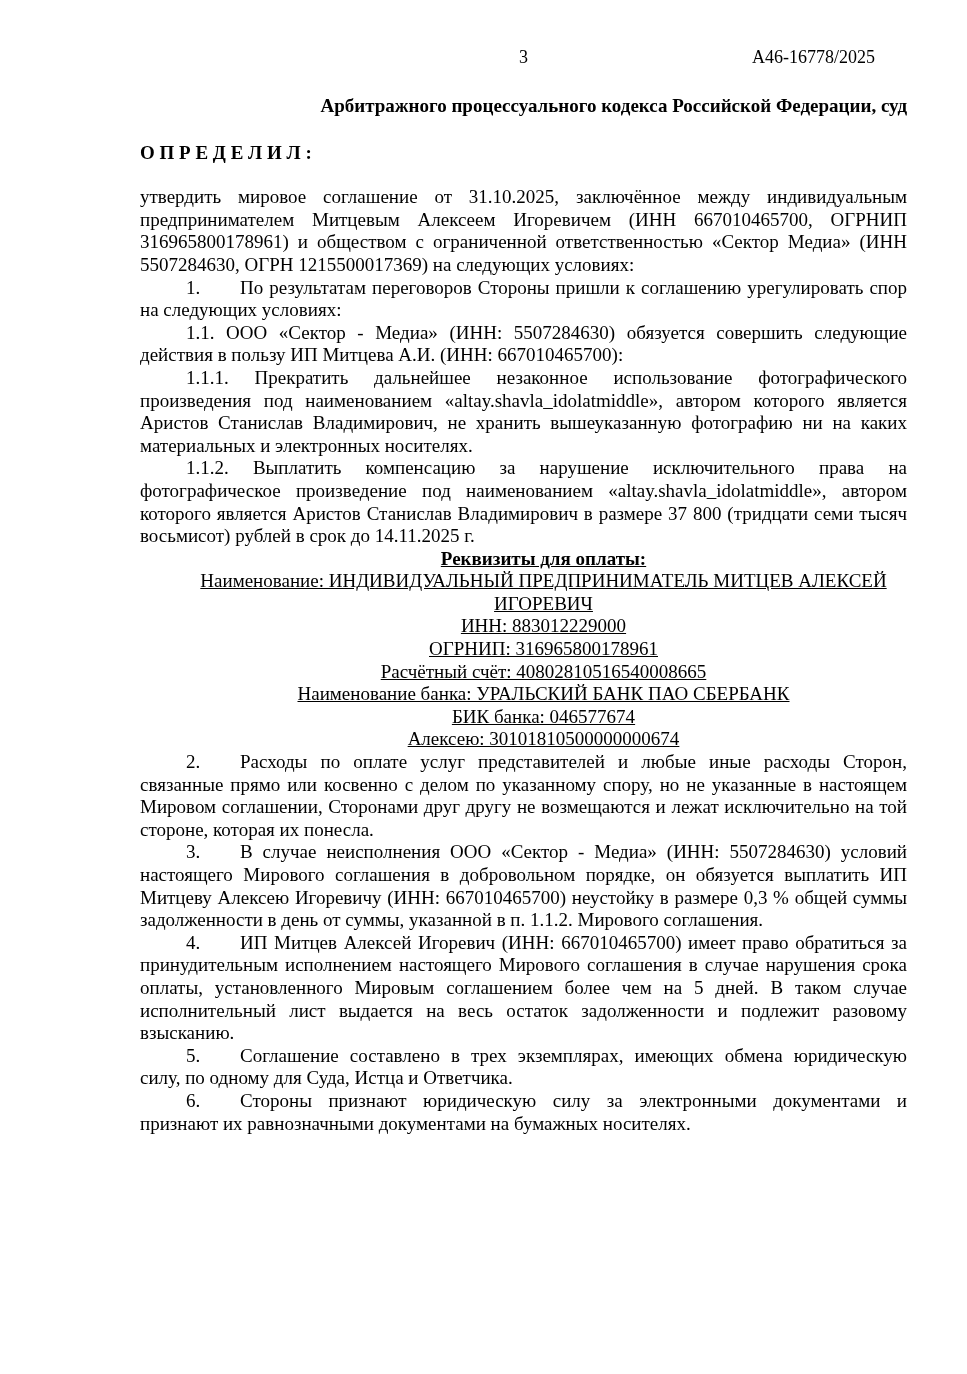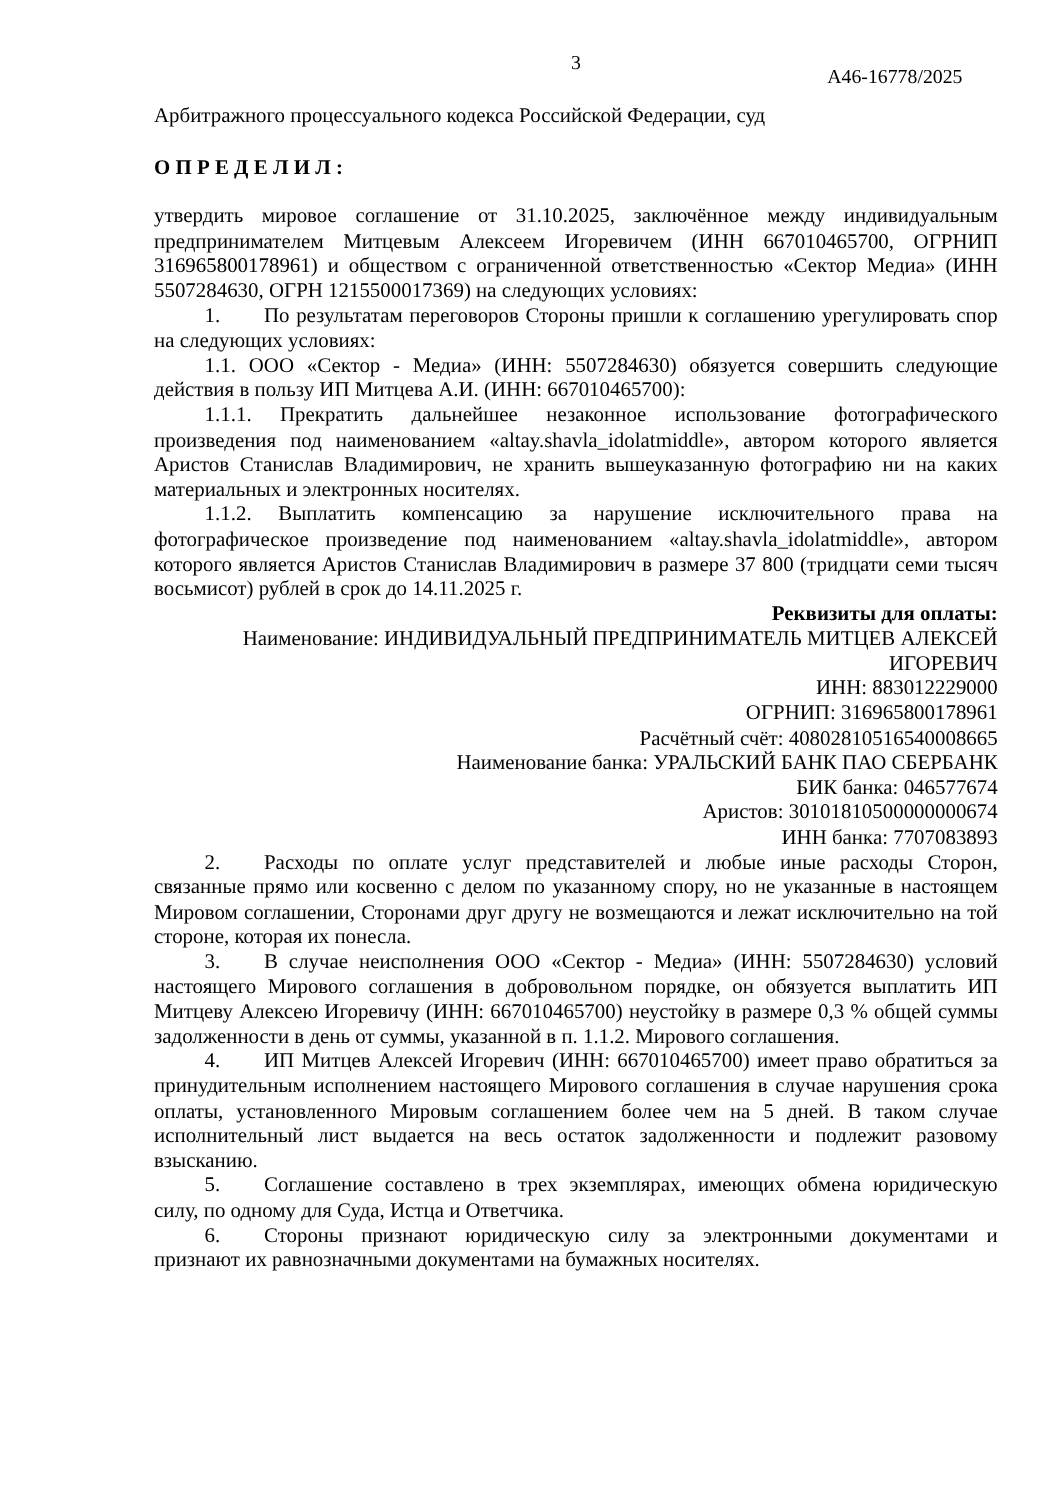--- a/index.html
+++ b/index.html
@@ -11,34 +11,34 @@
     box-sizing: border-box;
     padding: 46px 60px 30px 140px;
     font-family: "Liberation Serif", "DejaVu Serif", serif;
     font-size: 19px;
     line-height: 22.6px;
     color: #000000;
     overflow: hidden;
   }
   .header { position: relative; height: 23px; margin-bottom: 26px; font-size: 18px; }
   .pageno { position: absolute; left: 0; right: 0; text-align: center; }
-  .caseno { position: absolute; right: 32px; top: 12px; }
+  .caseno { position: absolute; right: 32px; top: 0; }
   p { margin: 0; padding: 0; }
-  .intro { text-align: left; }
+  .intro { text-align: right; font-weight: bold; }
   .ruling-heading {
     text-align: left;
     font-weight: bold;
     margin-top: 24px;
     margin-bottom: 22px;
   }
   .para { text-align: justify; }
   .num-ind { text-indent: 46px; }
   .pnum { display: inline-block; width: 54px; text-indent: 0; }
   .ind40 { text-indent: 40px; }
-  .req-block { margin-left: 40px; text-align: right; }
+  .req-block { margin-left: 40px; text-align: center; text-decoration: underline; }
   .req-heading { font-weight: bold; }
 </style>
 </head>
 <body>
 
 <div class="page">
 
   <div class="header">
     <span class="pageno">3</span>
     <span class="caseno">А46-16778/2025</span>
@@ -59,22 +59,21 @@
   <p class="para num-ind">1.1.2. Выплатить компенсацию за нарушение исключительного права на фотографическое произведение под наименованием «altay.shavla_idolatmiddle», автором которого является Аристов Станислав Владимирович в размере 37 800 (тридцати семи тысяч восьмисот) рублей в срок до 14.11.2025 г.</p>
 
   <div class="req-block">
     <div class="req-heading">Реквизиты для оплаты:</div>
     <div class="req-line">Наименование: ИНДИВИДУАЛЬНЫЙ ПРЕДПРИНИМАТЕЛЬ МИТЦЕВ АЛЕКСЕЙ ИГОРЕВИЧ</div>
     <div class="req-line">ИНН: 883012229000</div>
     <div class="req-line">ОГРНИП: 316965800178961</div>
     <div class="req-line">Расчётный счёт: 40802810516540008665</div>
     <div class="req-line">Наименование банка: УРАЛЬСКИЙ БАНК ПАО СБЕРБАНК</div>
     <div class="req-line">БИК банка: 046577674</div>
-    <div class="req-line">Аристов: 30101810500000000674</div>
-    <div class="req-line">ИНН банка: 7707083893</div>
+    <div class="req-line">Алексею: 30101810500000000674</div>
   </div>
 
 
   <p class="para num-ind"><span class="pnum">2.</span><span>Расходы по оплате услуг представителей и любые иные расходы Сторон, связанные прямо или косвенно с делом по указанному спору, но не указанные в настоящем Мировом соглашении, Сторонами друг другу не возмещаются и лежат исключительно на той стороне, которая их понесла.</span></p>
 
   <p class="para num-ind"><span class="pnum">3.</span><span>В случае неисполнения ООО «Сектор - Медиа» (ИНН: 5507284630) условий настоящего Мирового соглашения в добровольном порядке, он обязуется выплатить ИП Митцеву Алексею Игоревичу (ИНН: 667010465700) неустойку в размере 0,3 % общей суммы задолженности в день от суммы, указанной в п. 1.1.2. Мирового соглашения.</span></p>
 
   <p class="para num-ind"><span class="pnum">4.</span><span>ИП Митцев Алексей Игоревич (ИНН: 667010465700) имеет право обратиться за принудительным исполнением настоящего Мирового соглашения в случае нарушения срока оплаты, установленного Мировым соглашением более чем на 5 дней. В таком случае исполнительный лист выдается на весь остаток задолженности и подлежит разовому взысканию.</span></p>
 
   <p class="para num-ind"><span class="pnum">5.</span><span>Соглашение составлено в трех экземплярах, имеющих обмена юридическую силу, по одному для Суда, Истца и Ответчика.</span></p>

